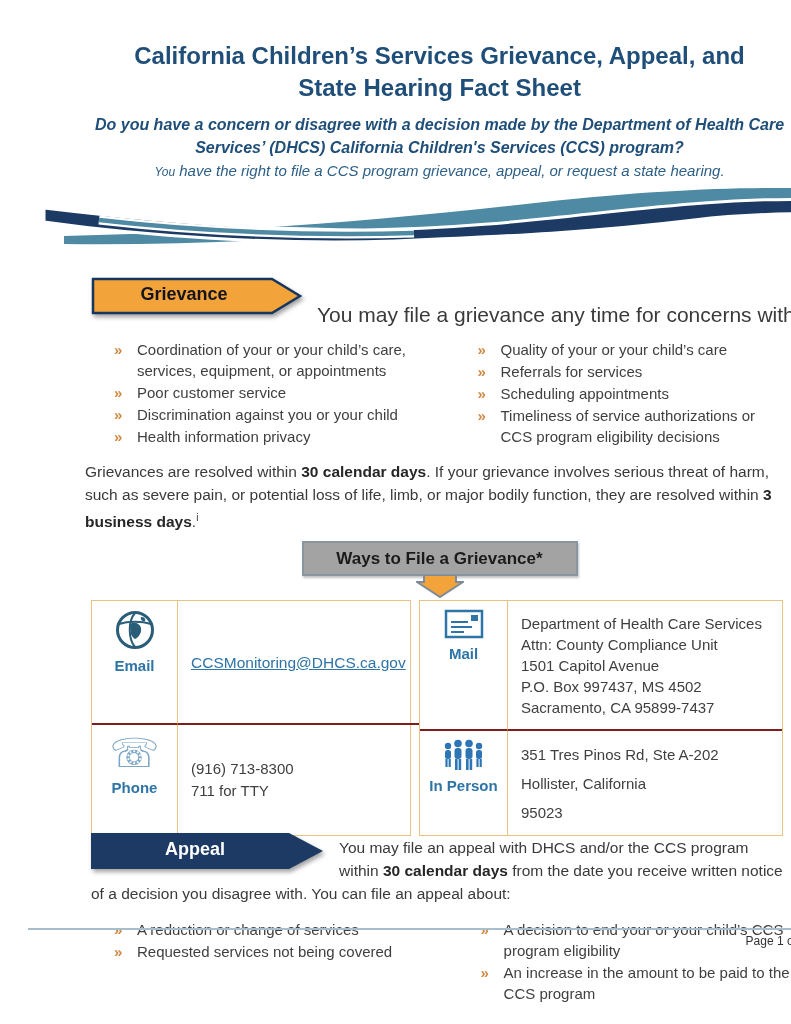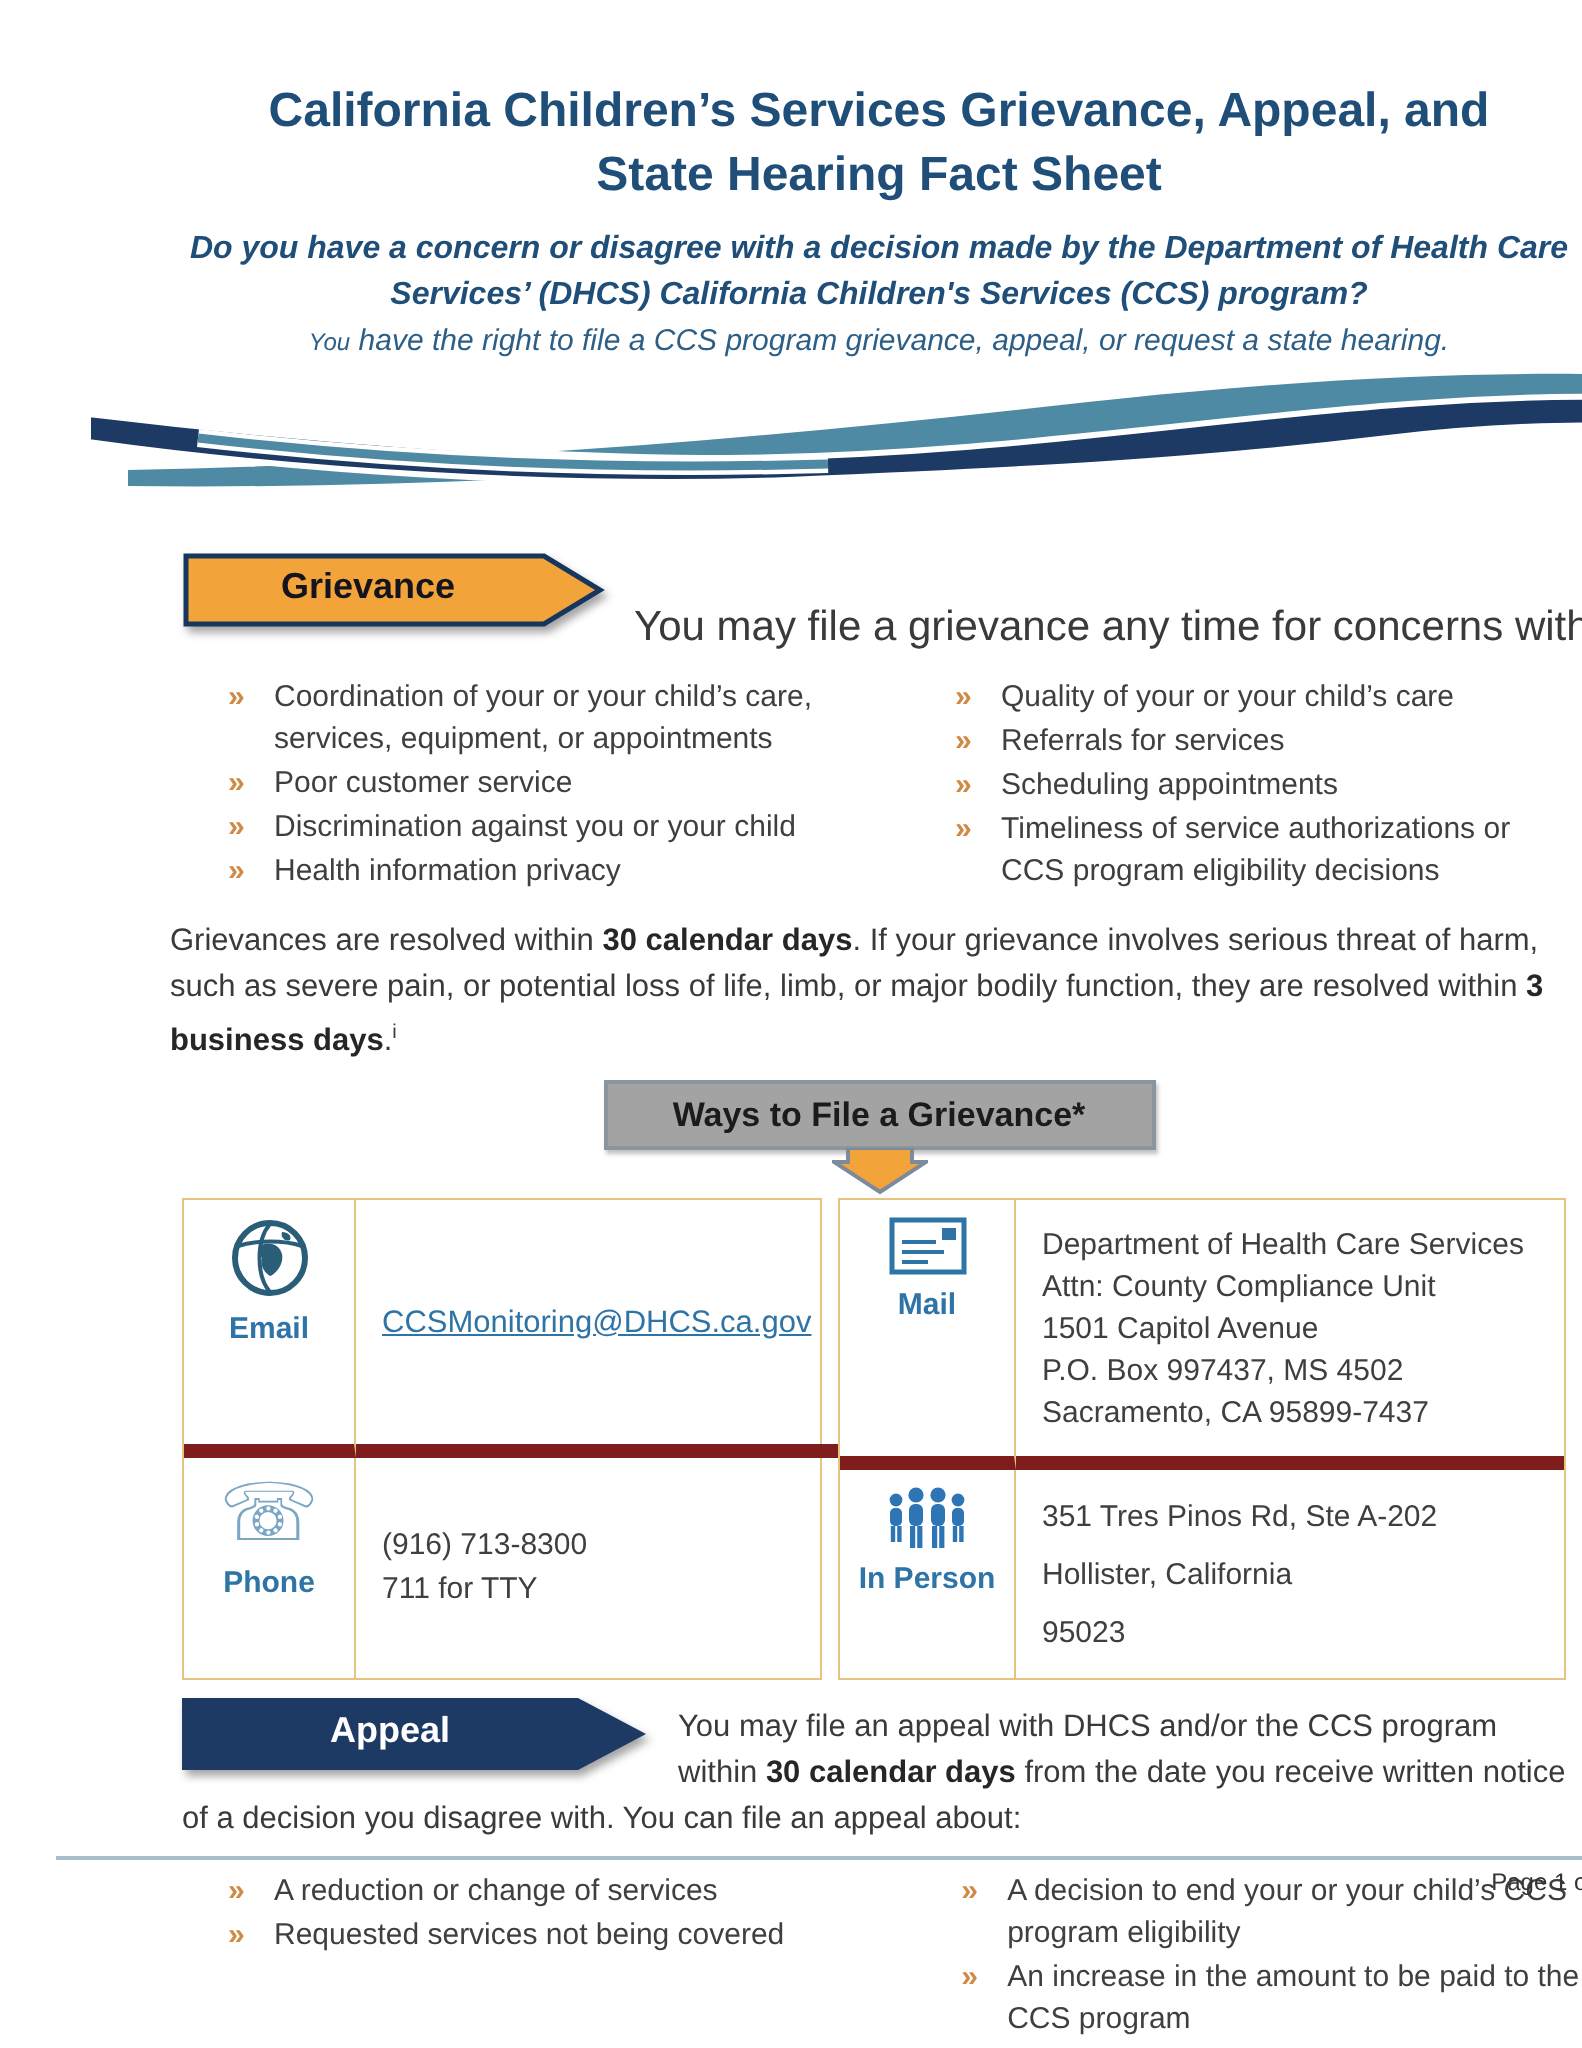--- a/index.html
+++ b/index.html
@@ -54,37 +54,37 @@
     font-weight:bold;font-size:17px;color:#1b1b1b;
     box-shadow:1px 2px 2px rgba(120,120,120,0.45);
   }
   .ways-arrow{display:block;margin:0 auto;margin-top:-1px;}
 
   
   .tables{display:flex;margin:2px 47px 0 47px;gap:8px;}
   .ctable{display:grid;border:1px solid #E6C380;background:#fff;}
   .ctable.left{width:318px;grid-template-columns:86px 1fr;}
   .ctable.right{width:362px;grid-template-columns:88px 1fr;}
-  .cell{border-bottom:7px solid #7f1d1d;}
+  .cell{border-bottom:2px solid #7f1d1d;}
   .icon-cell{
     border-right:1px solid #E6C380;
     display:flex;flex-direction:column;align-items:center;
     gap:6px;padding:8px 2px;
   }
   .row-last{border-bottom:none;}
   .val-cell{padding:8px 13px;display:flex;flex-direction:column;justify-content:center;font-size:15px;line-height:21px;}
   .icon-label{font-weight:bold;font-size:15px;color:#2E74A6;}
   .email-link{color:#2E74A6;text-decoration:underline;font-size:15.5px;}
   .mail-lines div{line-height:21px;}
   .inperson-lines div{line-height:29px;}
   .phone-lines div{line-height:22px;}
   .glyph-phone{font-family:"DejaVu Sans", sans-serif;font-size:40px;line-height:40px;color:#7BA6C5;}
 
   
-  .appeal{margin:12px 45px 0 47px;}
+  .appeal{margin:0 45px 0 47px;}
   .appeal-banner{float:left;margin:-4px 14px 2px 0;}
   .appeal-text{font-size:15.5px;line-height:23px;color:#3a3a3a;}
   .appeal-text b{color:#262626;}
   .appeal-cols{display:flex;margin:14px 45px 0 70px;}
   .appeal-cols .col-l{width:360px;}
   .appeal-cols .col-r{width:315px;margin-left:13px;}
 
   
   .footer{position:absolute;left:28px;right:28px;top:928px;}
   .footer-line{border-top:2px solid #A8BECC;}

